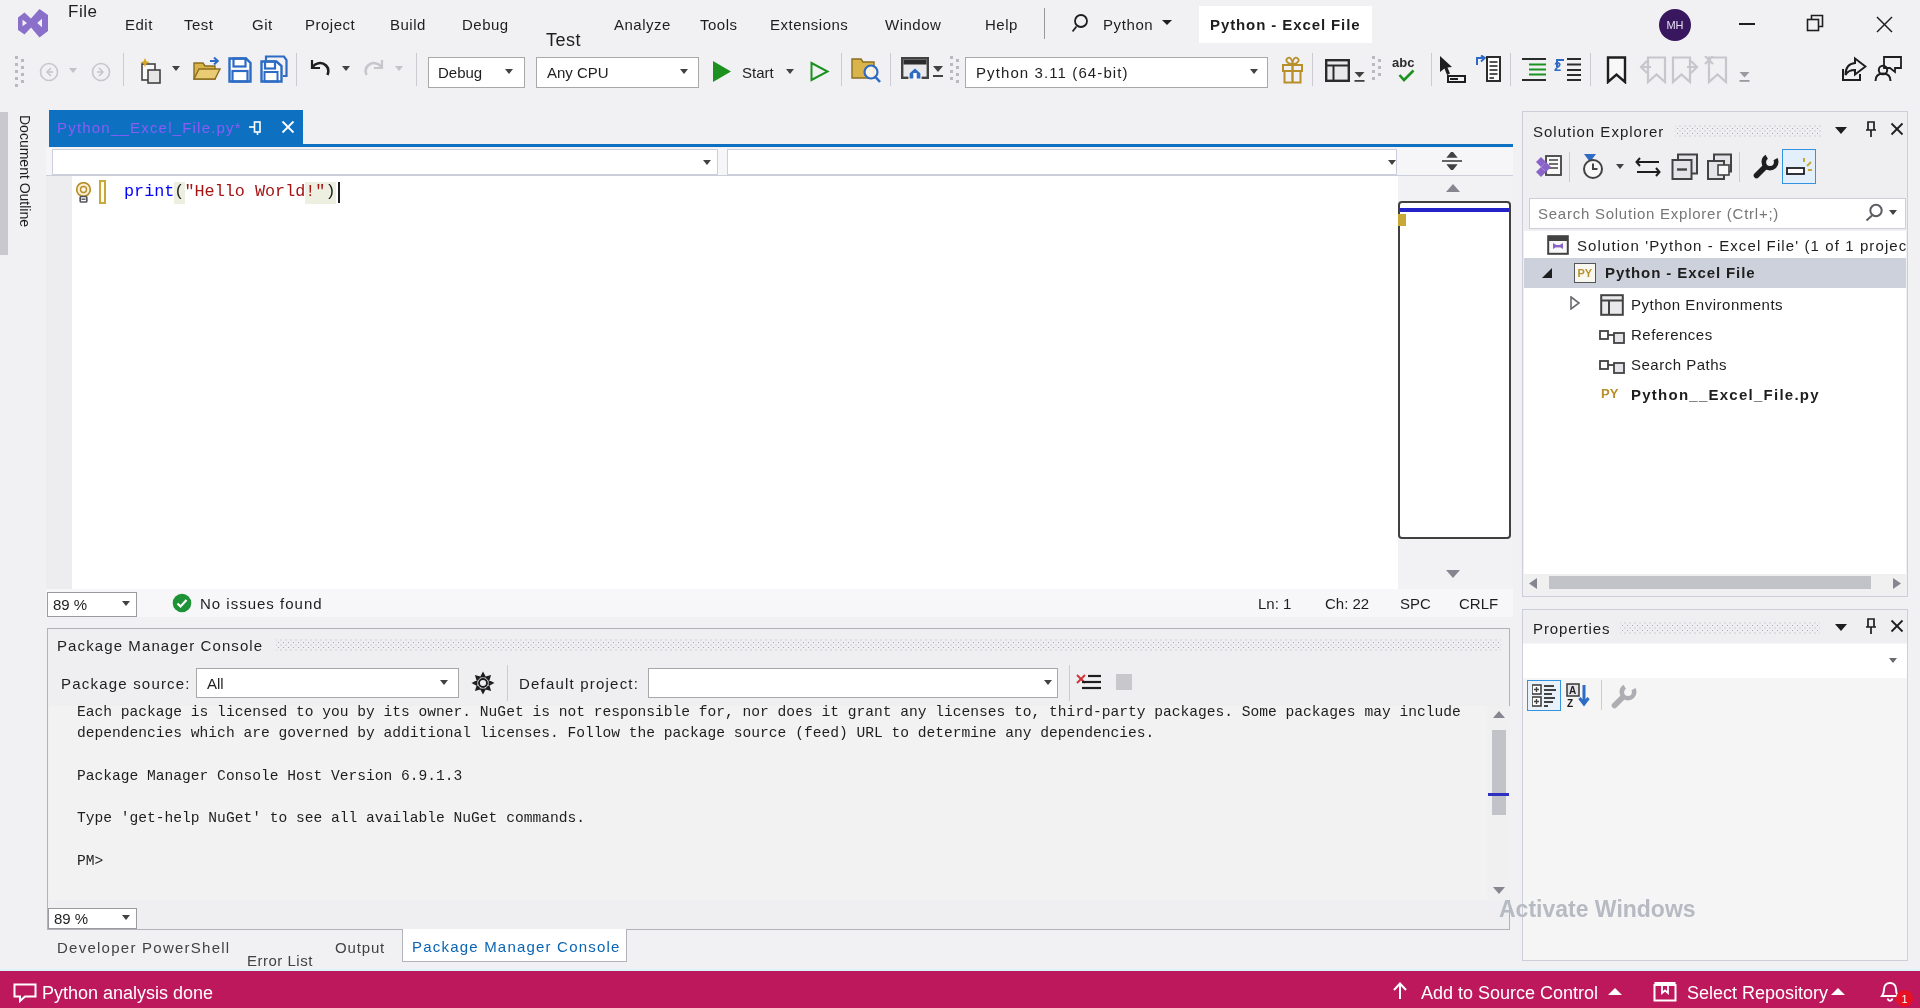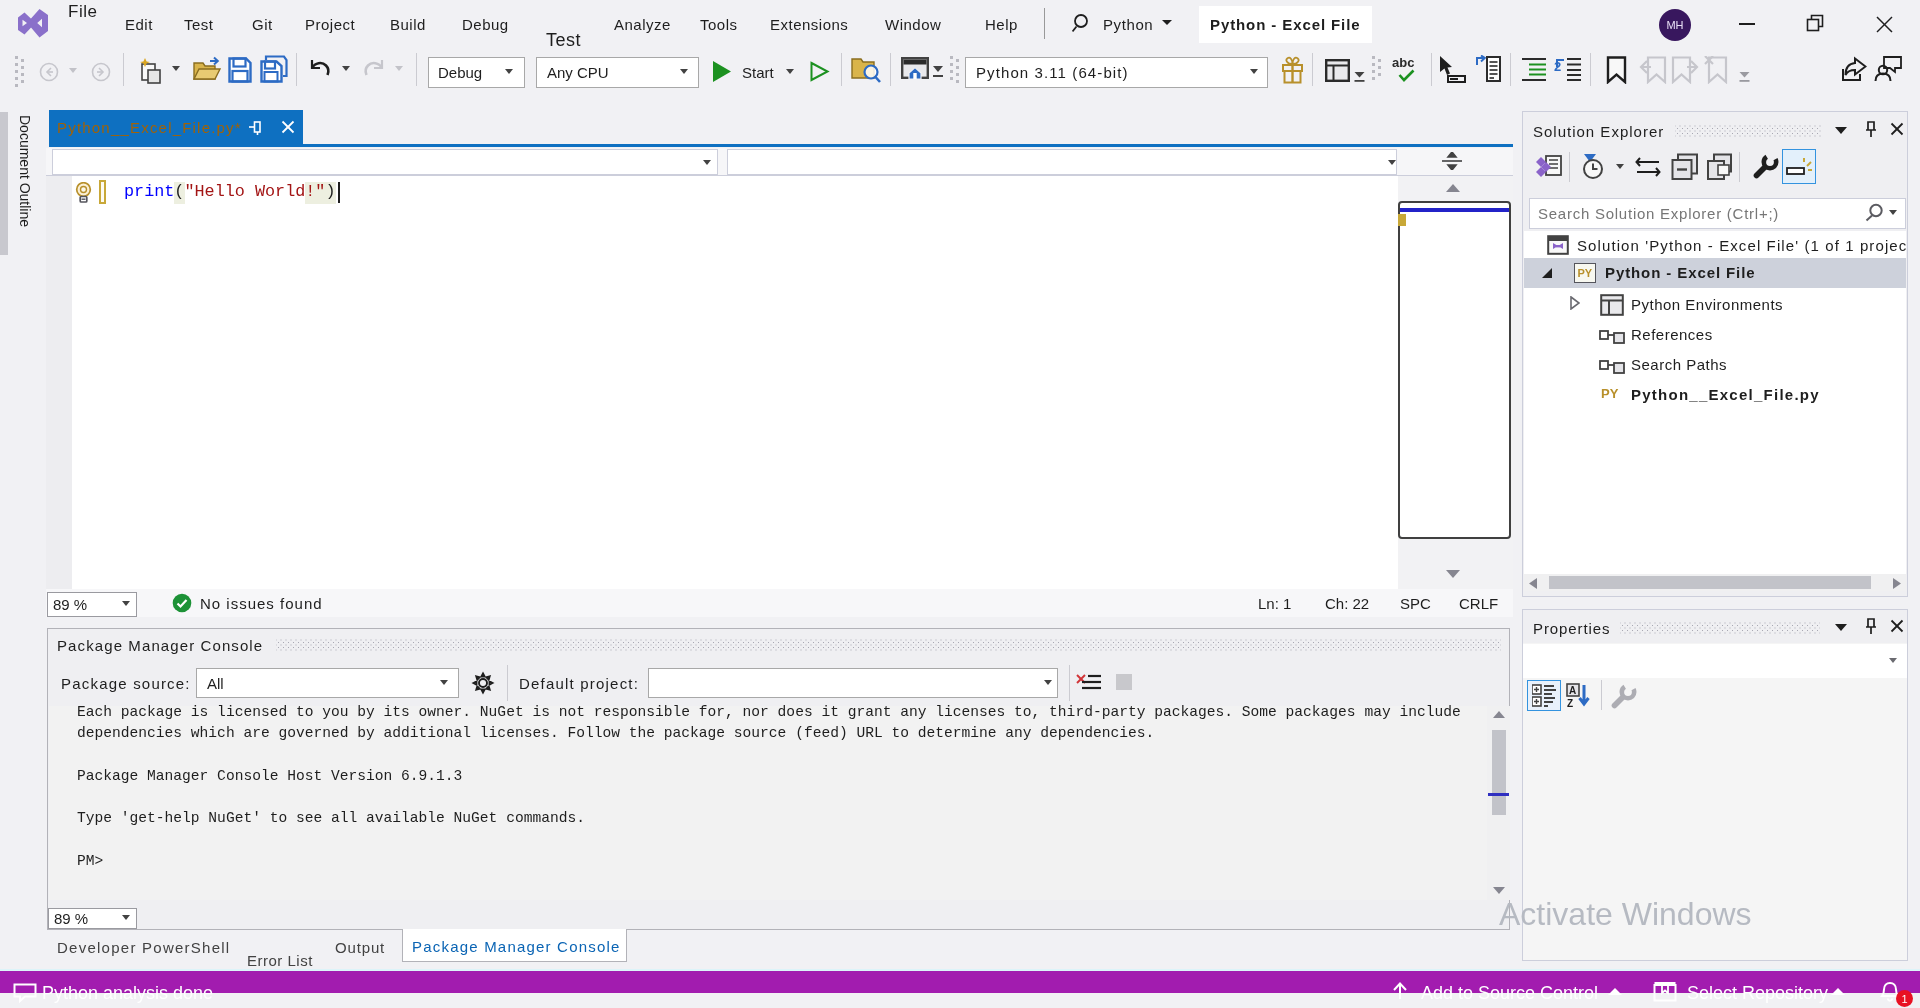--- a/index.html
+++ b/index.html
@@ -337,21 +337,21 @@
   </svg>
   <div class="abs" style="left:53px;top:32px;width:7px;height:24px;background:#FDFBF1;border:2px solid #C8A838;box-sizing:border-box;"></div>
   <div class="abs" style="left:128px;top:34px;width:11px;height:22px;background:#EDEFE0;"></div>
   <div class="abs" style="left:259px;top:34px;width:31px;height:22px;background:#EDEFE0;"></div>
   <div class="abs" style="left:78px;top:34px;font-family:'Liberation Mono',monospace;font-size:16.8px;white-space:pre;"><span style="color:#0000FF;">print</span><span style="color:#1e1e1e;">(</span><span style="color:#A31515;">"Hello World!"</span><span style="color:#1e1e1e;">)</span></div>
   <div class="abs" style="left:292px;top:34px;width:2px;height:21px;background:#1e1e1e;"></div>
 </div>
 
 <div class="abs" style="left:49px;top:110px;width:254px;height:36px;background:#0E70C1;"></div>
 <div class="abs" style="left:49px;top:144px;width:1464px;height:3px;background:#0E70C1;"></div>
-<div class="txt" style="left:57px;top:119px;font-size:15px;letter-spacing:1.2px;color:#a16207;">Python__Excel_File.py*</div>
+<div class="txt" style="left:57px;top:119px;font-size:15px;letter-spacing:1.2px;color:#8b5cf6;">Python__Excel_File.py*</div>
 <svg class="abs" style="left:248px;top:119px" width="16" height="17" viewBox="0 0 16 17">
   <g stroke="#fff" stroke-width="1.6" fill="none">
         <line x1="1" y1="8" x2="6.5" y2="8"></line>
         <rect x="6.5" y="3" width="5.5" height="10"></rect>
         <line x1="9.5" y1="13" x2="9.5" y2="16"></line>
       </g>
 </svg>
 <svg class="abs" style="left:281px;top:120px" width="14" height="14" viewBox="0 0 14 14">
   <g stroke="#fff" stroke-width="1.8">
         <line x1="1.5" y1="1.5" x2="12.5" y2="12.5"></line>
@@ -606,23 +606,23 @@
     <text x="1" y="24" font-size="10" font-weight="bold" fill="#1e1e1e" font-family="Liberation Sans">Z</text>
     <path d="M18 2 L18 20 M13.5 15 L18 21 L22.5 15" fill="none" stroke="#2D6BC4" stroke-width="3"></path>
   </svg>
   <div class="sep" style="left:78px;top:70px;height:30px;"></div>
   <svg class="abs" style="left:86px;top:73px" width="28" height="28" viewBox="0 0 28 28">
     <circle cx="19" cy="9" r="6.2" fill="none" stroke="#ADADB3" stroke-width="4.6" stroke-dasharray="29 10" stroke-dashoffset="4"></circle>
     <line x1="5.5" y1="22.5" x2="13.5" y2="14.5" stroke="#ADADB3" stroke-width="5.6" stroke-linecap="round"></line>
   </svg>
 </div>
 
-<div class="txt" style="left:1499px;top:896px;font-size:32px;color:#B6BAC2;">Activate Windows</div>
-
-<div class="abs" id="statusbar" style="left:0;top:969px;width:1920px;height:24px;background:#a21caf;border-top:2px solid #DCF4F9;box-sizing:border-box;">
+<div class="txt" style="left:1499px;top:896px;font-size:23px;color:#B6BAC2;font-weight:bold;">Activate Windows</div>
+
+<div class="abs" id="statusbar" style="left:0;top:969px;width:1920px;height:39px;background:#be185d;border-top:2px solid #DCF4F9;box-sizing:border-box;">
   <svg class="abs" style="left:13px;top:12px" width="24" height="20" viewBox="0 0 24 20">
     <path d="M1.5 1.5 L22.5 1.5 L22.5 13.5 L12 13.5 L7 18 L7 13.5 L1.5 13.5 Z" fill="none" stroke="#fff" stroke-width="2"></path>
   </svg>
   <div class="txt" style="left:42px;top:12px;font-size:18px;color:#fff;">Python analysis done</div>
   <svg class="abs" style="left:1391px;top:11px" width="18" height="18" viewBox="0 0 18 18">
     <path d="M9 17 L9 2 M3 8 L9 1.5 L15 8" fill="none" stroke="#fff" stroke-width="2"></path>
   </svg>
   <div class="txt" style="left:1421px;top:12px;font-size:18px;color:#fff;">Add to Source Control</div>
   <div class="abs" style="left:1608px;top:17px;width:0;height:0;border-left:7px solid transparent;border-right:7px solid transparent;border-bottom:7px solid #fff;"></div>
   <svg class="abs" style="left:1653px;top:10px" width="24" height="21" viewBox="0 0 24 21">

